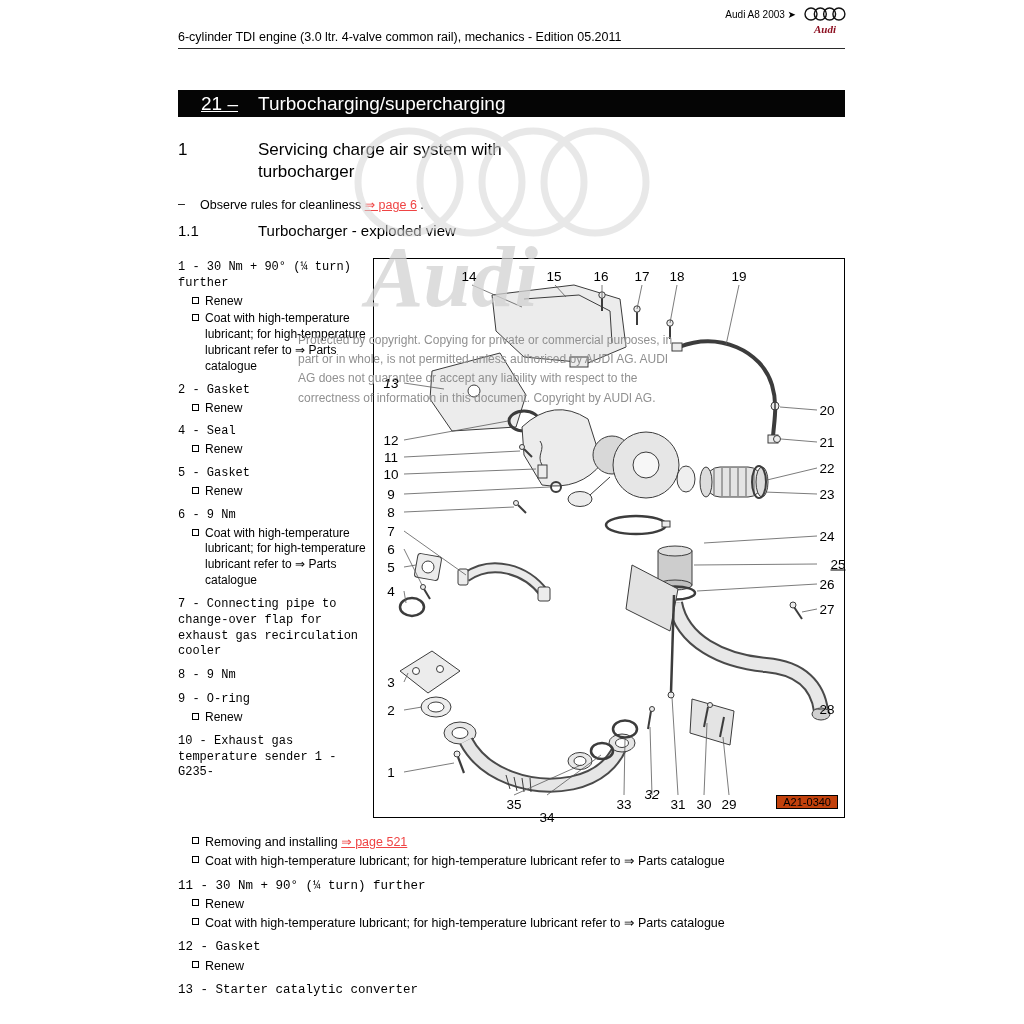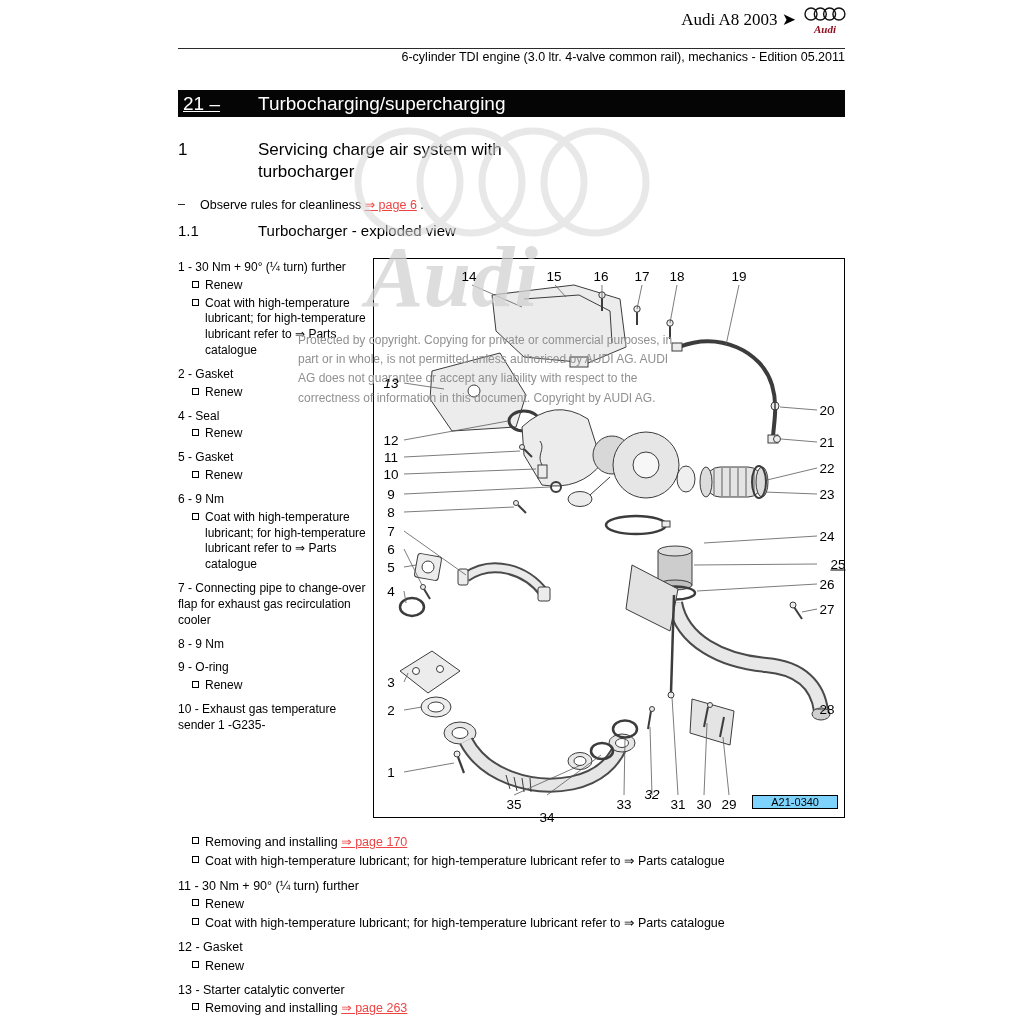--- a/index.html
+++ b/index.html
@@ -3,60 +3,60 @@
 <meta charset="utf-8">
 <style>
   * { margin:0; padding:0; box-sizing:border-box; }
   html,body { background:#ffffff; }
   body {
     position:relative; width:1024px; height:1024px; overflow:hidden;
     font-family:"Liberation Sans", sans-serif; color:#000;
   }
 
   
-  #model-line { position:absolute; top:9px; left:178px; width:618px; text-align:right; font-size:17px;font-family:Liberation Serif, serif; }
+  #model-line { position:absolute; top:9px; left:178px; width:618px; text-align:right; font-size:10px; }
   #logo { position:absolute; top:6px; left:802px; width:46px; text-align:center; }
   #logo svg { display:block; margin:0 auto; }
   #logo-text { font-size:11px; font-style:italic; font-weight:bold; color:#8d1021;
                font-family:"Liberation Serif", serif; margin-top:1px; }
-  #subtitle-line { position:absolute; top:30px; left:178px; width:667px; text-align:right; font-size:12.5px;margin-top:20px; }
+  #subtitle-line { position:absolute; top:30px; left:178px; width:667px; text-align:left; font-size:12.5px; }
   #header-rule { position:absolute; top:48px; left:178px; width:667px; border-top:1.5px solid #2b2b2b; }
 
   
   #section-banner { position:absolute; top:90px; left:178px; width:667px; height:27px;
                     background:#050505; color:#fff; display:flex; align-items:center; font-size:19px; }
-  .banner-num { width:80px; padding-left:5px; flex:none;text-decoration:underline; }
+  .banner-num { width:80px; padding-left:23px; flex:none;text-decoration:underline; }
 
   
   #h1-row { position:absolute; top:139px; left:178px; width:480px; display:flex; font-size:17px; line-height:1.28; }
   #h1-num { width:80px; flex:none; }
   #h1-title { width:335px; }
   #cleanliness-row { position:absolute; top:197px; left:178px; font-size:12.5px; display:flex; }
   #cleanliness-dash { width:22px; flex:none; }
   #h11-row { position:absolute; top:222px; left:178px; display:flex; font-size:15px; }
   #h11-num { width:80px; flex:none; }
 
   .red-link { color:#ef4444; text-decoration:underline; cursor:pointer; }
 
   
   #parts-column { position:absolute; top:260px; left:178px; width:194px; font-size:12px; line-height:1.32; }
   .part { margin-bottom:8px; }
-  .part-label { margin-bottom:2px; }
+  .part-label { margin-bottom:2px;font-family:Liberation Mono, monospace; }
   .note { display:flex; padding-left:14px; margin-bottom:2px; }
   .checkbox { flex:none; width:7px; height:7px; border:1.1px solid #000; margin:3px 6px 0 0; background:#fff; }
   .note-text { flex:1; }
 
   
   #diagram { position:absolute; top:258px; left:373px; width:472px; height:560px;
              border:1.6px solid #000; background:#fff; }
   #diagram svg.art { position:absolute; left:0; top:0; z-index:1; }
   #callout-layer { position:absolute; left:0; top:0; right:0; bottom:0; z-index:4; }
   .callout { position:absolute; transform:translate(-50%,-50%); font-size:13.5px; }
   #figure-id { position:absolute; right:6px; bottom:8px; border:1.2px solid #000;
-               padding:0 18px; font-size:11px; z-index:4; background:#7dd3fc;text-align:right; }
+               padding:0 6px; font-size:11px; z-index:4; background:#c2410c;text-align:right; }
 
   
   #wm-rings { position:absolute; top:126px; left:352px; z-index:2; opacity:.55; pointer-events:none; }
   #wm-audi { position:absolute; top:234px; left:366px; z-index:2; line-height:1;
              font-family:"Liberation Serif", serif; font-style:italic; font-weight:bold;
              font-size:86px; color:#d2d2d2; opacity:.75; pointer-events:none; }
   #wm-copyright { position:absolute; top:331px; left:298px; width:375px; z-index:3;
                   font-size:12px; line-height:1.6; color:#909090; pointer-events:none; }
 
   
@@ -320,21 +320,21 @@
     </g>
   </svg>
 </div>
 <div id="wm-audi">Audi</div>
 <div id="wm-copyright">Protected by copyright. Copying for private or commercial purposes, in part or in whole, is not permitted unless authorised by AUDI AG. AUDI AG does not guarantee or accept any liability with respect to the correctness of information in this document. Copyright by AUDI AG.</div>
 
 <div id="bottom-section">
     <div class="part">
       <div class="note">
         <span class="checkbox"></span>
-        <span class="note-text">Removing and installing <span class="red-link">⇒ page 170</span></span>
+        <span class="note-text">Removing and installing <span class="red-link">⇒ page 521</span></span>
       </div>
       <div class="note">
         <span class="checkbox"></span>
         <span class="note-text">Coat with high-temperature lubricant; for high-temperature lubricant refer to ⇒ Parts catalogue</span>
       </div>
     </div>
     <div class="part">
       <div class="part-label">11 - 30 Nm + 90° (¼ turn) further</div>
       <div class="note">
         <span class="checkbox"></span>
@@ -347,18 +347,14 @@
     </div>
     <div class="part">
       <div class="part-label">12 - Gasket</div>
       <div class="note">
         <span class="checkbox"></span>
         <span class="note-text">Renew</span>
       </div>
     </div>
     <div class="part">
       <div class="part-label">13 - Starter catalytic converter</div>
-      <div class="note">
-        <span class="checkbox"></span>
-        <span class="note-text">Removing and installing <span class="red-link">⇒ page 263</span></span>
-      </div>
     </div>
   </div>
 
 </body></html>

